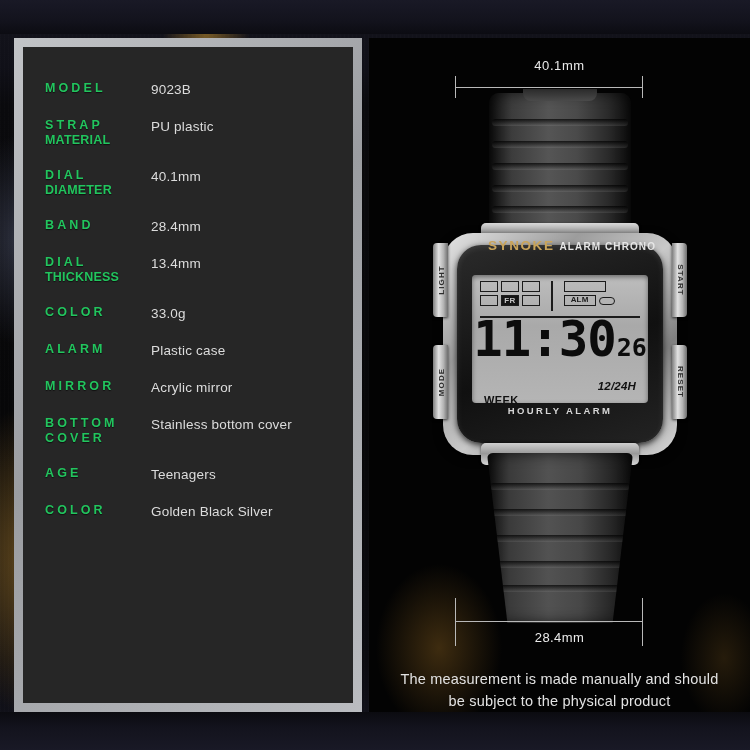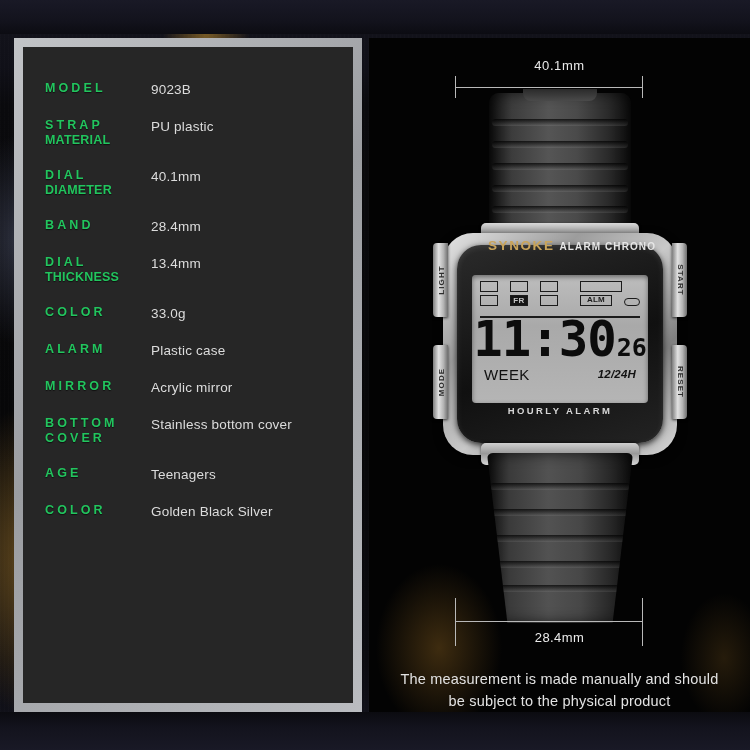--- a/index.html
+++ b/index.html
@@ -100,37 +100,37 @@
   .brand{position:absolute;left:42px;top:145px;width:206px;text-align:center;
       font-size:12.5px;font-weight:700;letter-spacing:1.2px;white-space:nowrap;margin-left:12px;}
   .brand .bn{color:#c9a45a;font-size:13.5px;letter-spacing:1.6px;}
   .brand .bs{color:#e6e6e6;font-size:10px;letter-spacing:1.1px;margin-left:5px;}
 
   .lcd{position:absolute;left:57px;top:182px;width:176px;height:128px;border-radius:4px;
       background:linear-gradient(180deg,#bdbdbd,#a9a9a9 40%,#b5b5b5);
       box-shadow:inset 0 2px 5px rgba(0,0,0,.45);padding:6px 8px;box-sizing:border-box;}
   .lcd-top{display:flex;gap:9px;height:34px;}
   .lcd-colL{flex:0 0 auto;}
-  .sq-row{display:flex;gap:12px;margin-bottom:3px;align-items:center;}
+  .sq-row{display:flex;gap:3px;margin-bottom:3px;}
   .sq{width:18px;height:11px;border:1.6px solid #1b1b1b;background:transparent;box-sizing:border-box;}
   .sq.on{background:#141414;color:#c3c3c3;font-size:8px;font-weight:700;line-height:9px;
       text-align:center;letter-spacing:.3px;}
   .divider{width:1.6px;background:#1b1b1b;height:30px;margin:0 2px;}
   .wide{width:42px;height:11px;border:1.6px solid #1b1b1b;box-sizing:border-box;}
   .alm{width:32px;height:11px;border:1.6px solid #1b1b1b;box-sizing:border-box;color:#1b1b1b;
       font-size:8px;font-weight:700;line-height:8px;text-align:center;letter-spacing:.2px;}
   .pill{width:16px;height:8px;border:1.6px solid #1b1b1b;border-radius:4px;box-sizing:border-box;margin-top:2px;}
   .lcd-bar{height:2.4px;background:#1b1b1b;margin:1px 0 2px 0;}
   .time{display:flex;align-items:flex-end;justify-content:center;color:#0c0c0c;
       font-family:"DejaVu Sans Mono","Liberation Mono",monospace;line-height:.82;}
   .time .big{font-size:49px;font-weight:700;letter-spacing:-1px;}
   .time .sec{font-size:25px;font-weight:700;margin-left:1px;margin-bottom:2px;}
   .lcd-foot{display:flex;justify-content:space-between;align-items:center;margin-top:5px;
       padding:0 4px;color:#111;}
-  .lcd-foot .wk{font-size:15px;font-weight:400;letter-spacing:.4px;}
+  .lcd-foot .wk{font-size:11px;font-weight:700;letter-spacing:.4px;margin-top:28px;}
   .lcd-foot .hf{font-size:11.5px;font-weight:700;font-style:italic;letter-spacing:.2px;}
 
   .hourly{position:absolute;left:42px;top:312px;width:206px;text-align:center;
       color:#d6d6d6;font-size:9.5px;font-weight:700;letter-spacing:2.4px;}
 
   .btn{position:absolute;width:15px;height:74px;
       background:linear-gradient(90deg,#7e7e7e,#e2e2e2 38%,#b4b4b4 70%,#6e6e6e);
       box-shadow:0 1px 3px rgba(0,0,0,.7);}
   .btn span{position:absolute;left:50%;top:50%;white-space:nowrap;color:#2d2d2d;
       font-size:8px;font-weight:700;letter-spacing:1.1px;}

